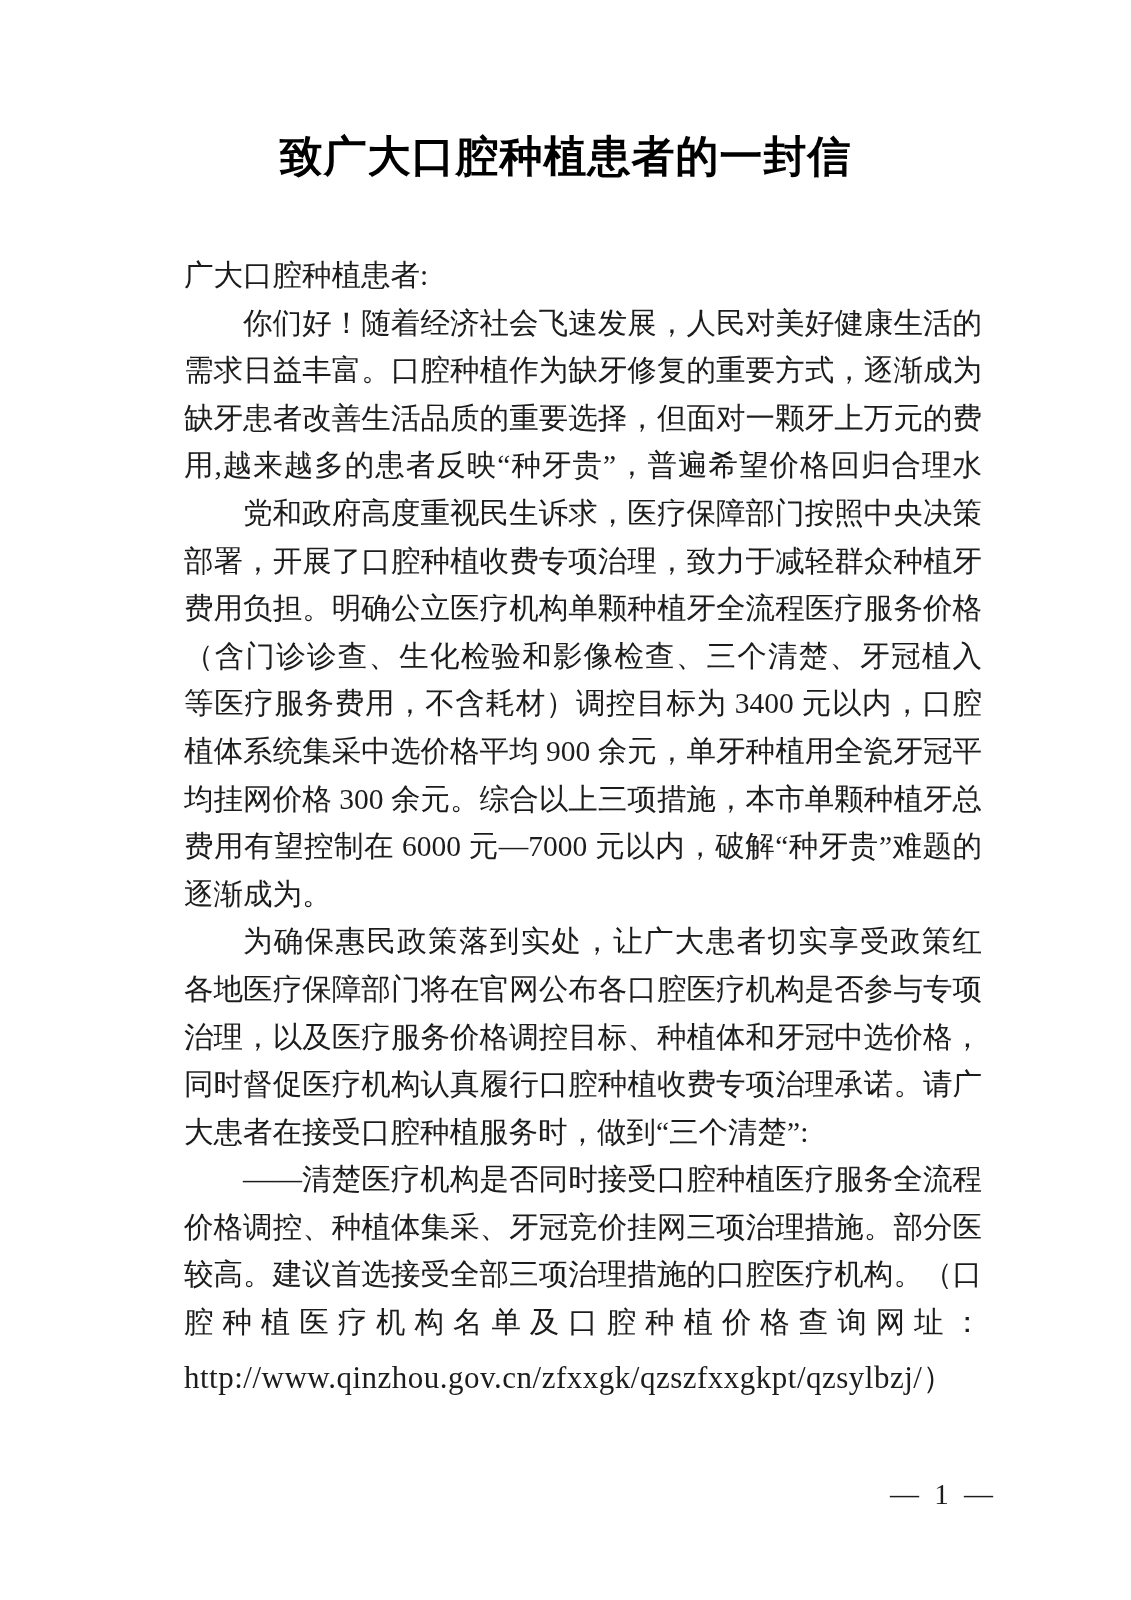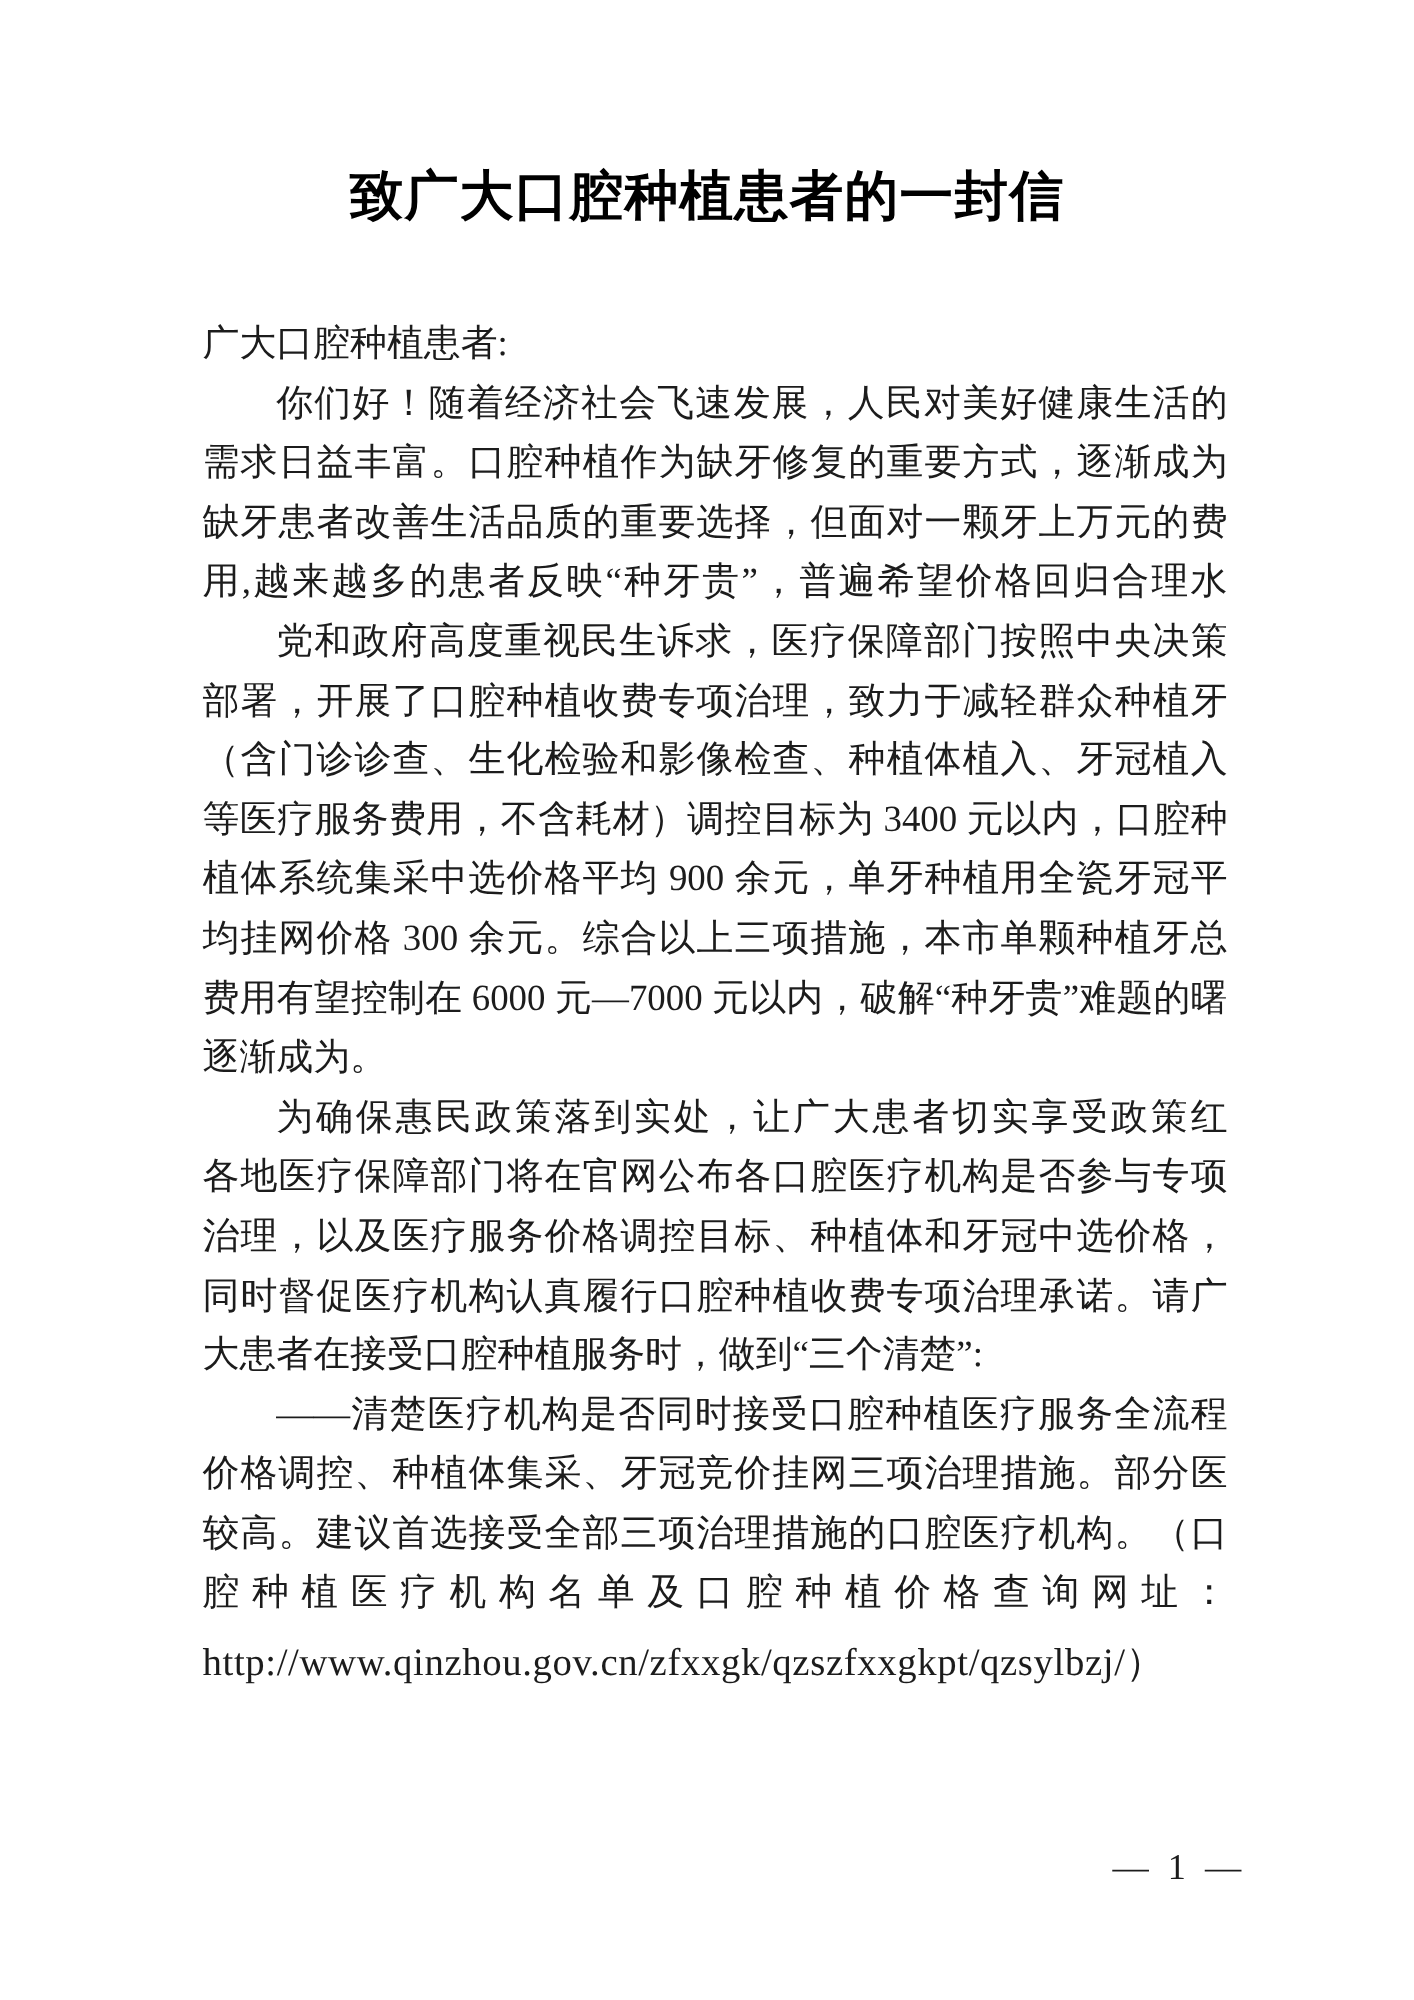--- a/index.html
+++ b/index.html
@@ -29,20 +29,21 @@
     font-size:29.5px;
     color:#1c1c1c;
   }
   .line {
     height:47.6px;
     line-height:47.6px;
     overflow:hidden;
     text-align:justify;
     text-align-last:left;
     white-space:normal;
+    margin-left:22px;
   }
   .line.justify { text-align-last:justify; }
   .line.indent { text-indent:2em; }
   .line.url {
     font-size:31px;
     margin-top:7px;
     letter-spacing:0.5px;
     text-align-last:left;
   }
   .page-number {
@@ -62,21 +63,22 @@
   <h1 class="doc-title">致广大口腔种植患者的一封信</h1>
 
   <div class="doc-body">
       <div class="line">广大口腔种植患者:</div>
       <div class="line indent justify">你们好！随着经济社会飞速发展，人民对美好健康生活的</div>
       <div class="line justify">需求日益丰富。口腔种植作为缺牙修复的重要方式，逐渐成为</div>
       <div class="line justify">缺牙患者改善生活品质的重要选择，但面对一颗牙上万元的费</div>
       <div class="line justify">用,越来越多的患者反映“种牙贵”，普遍希望价格回归合理水平。</div>
       <div class="line indent justify">党和政府高度重视民生诉求，医疗保障部门按照中央决策</div>
       <div class="line justify">部署，开展了口腔种植收费专项治理，致力于减轻群众种植牙</div>
-      <div class="line justify">（含门诊诊查、生化检验和影像检查、种植体植入、牙冠植入</div>
+      <div class="line justify">费用负担。明确公立医疗机构单颗种植牙全流程医疗服务价格</div>
+      <div class="line justify">（含门诊诊查、生化检验和影像检查、三个清楚、牙冠植入</div>
       <div class="line justify">等医疗服务费用，不含耗材）调控目标为 3400 元以内，口腔种</div>
       <div class="line justify">植体系统集采中选价格平均 900 余元，单牙种植用全瓷牙冠平</div>
       <div class="line justify">均挂网价格 300 余元。综合以上三项措施，本市单颗种植牙总</div>
       <div class="line justify">费用有望控制在 6000 元—7000 元以内，破解“种牙贵”难题的曙</div>
       <div class="line">逐渐成为。</div>
       <div class="line indent justify">为确保惠民政策落到实处，让广大患者切实享受政策红利，</div>
       <div class="line justify">各地医疗保障部门将在官网公布各口腔医疗机构是否参与专项</div>
       <div class="line justify">治理，以及医疗服务价格调控目标、种植体和牙冠中选价格，</div>
       <div class="line justify">同时督促医疗机构认真履行口腔种植收费专项治理承诺。请广</div>
       <div class="line">大患者在接受口腔种植服务时，做到“三个清楚”:</div>

